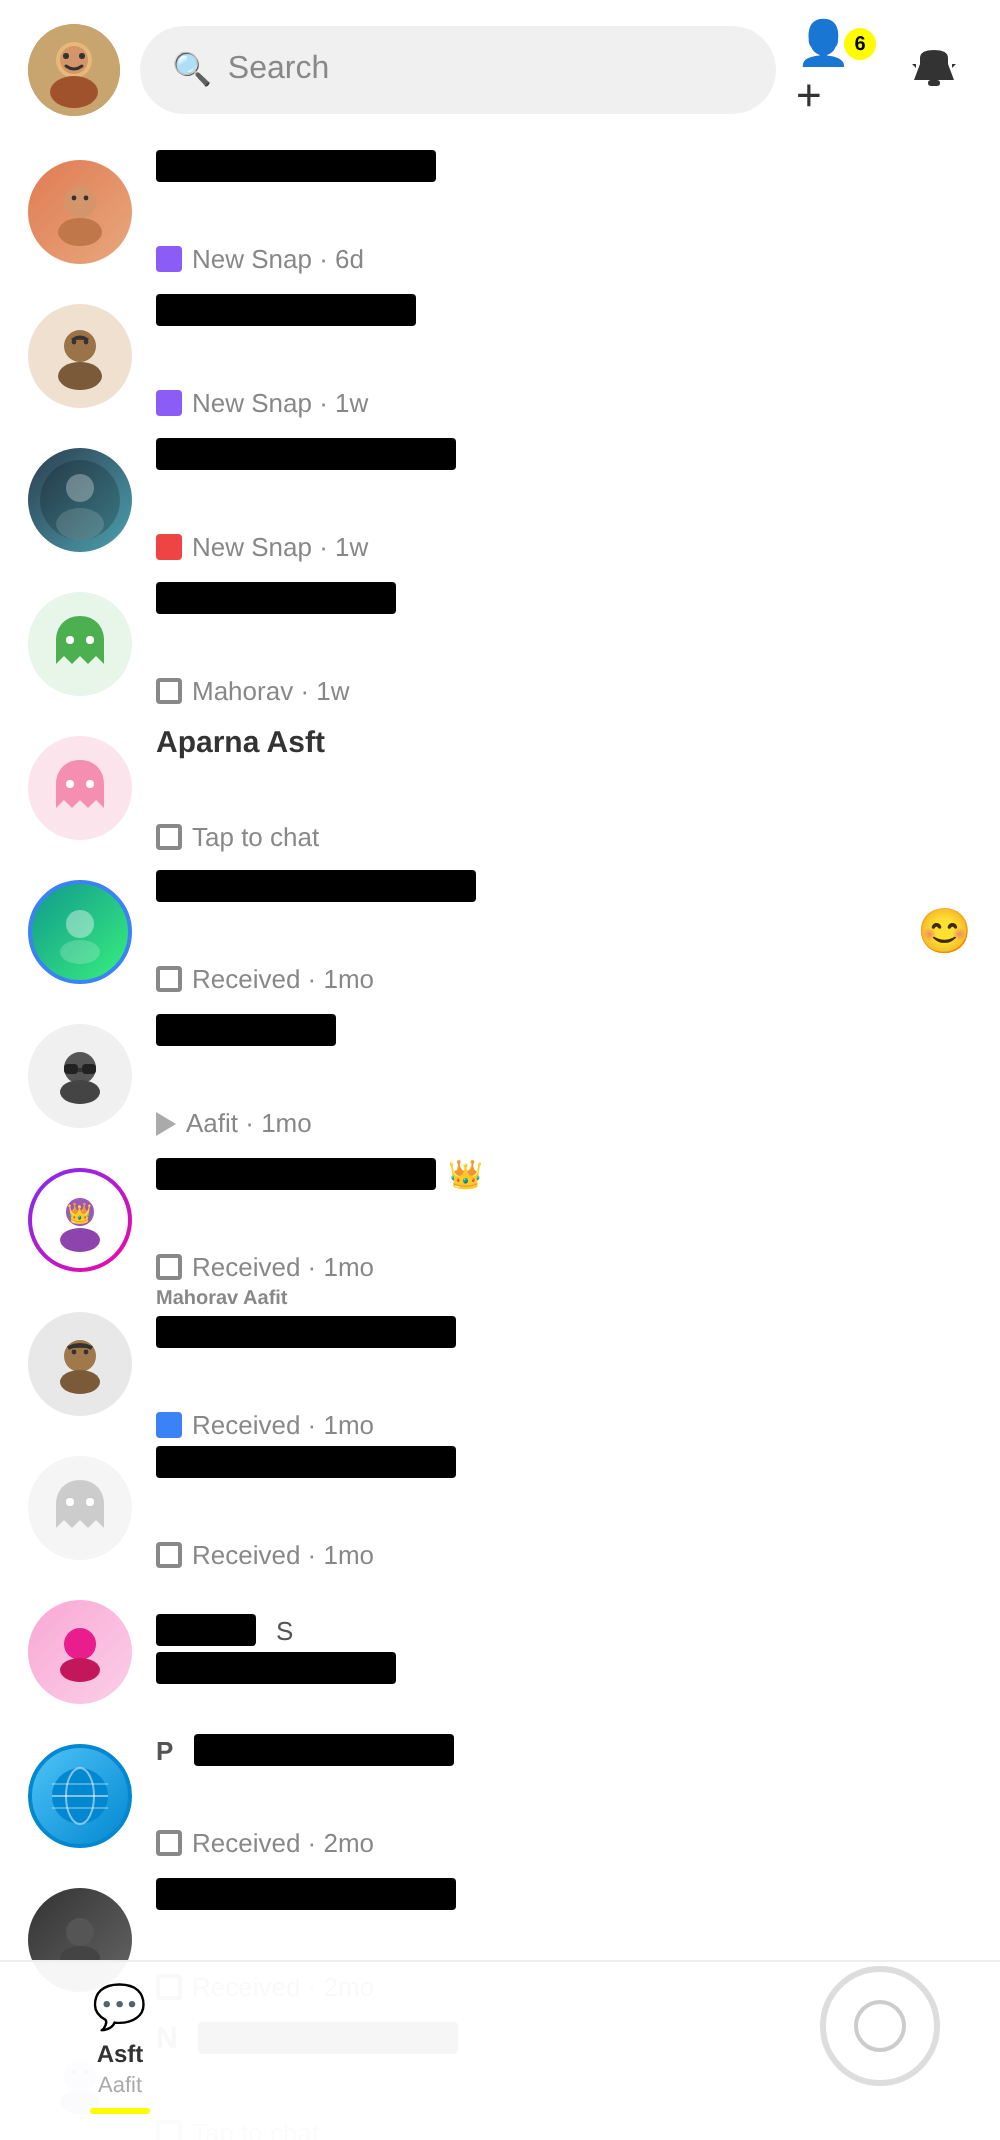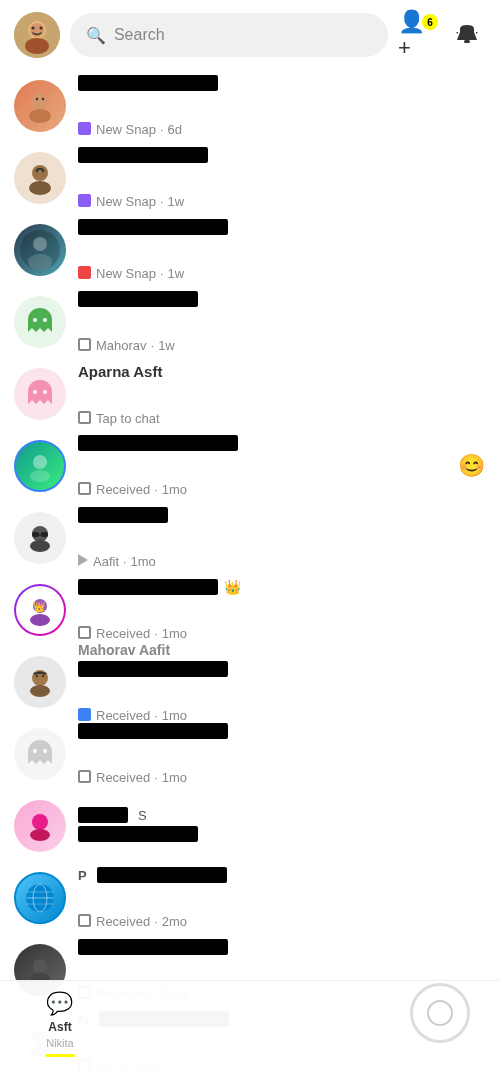--- a/index.html
+++ b/index.html
@@ -126,21 +126,21 @@
       min-width: 0;
     }
     .chat-name-row {
       display: flex;
       align-items: center;
       gap: 6px;
       margin-bottom: 3px;
     }
     .chat-status-row {
       display: flex;
-      align-items: flex-start;
+      align-items: center;
       gap: 5px;
       margin-top: 28px;
     }
     .status-text {
       font-size: 13px;
       color: #888;
     }
 
     
     .icon-snap-purple {
@@ -457,21 +457,21 @@
       <svg width="36" height="36" viewBox="0 0 36 36">
         <circle cx="18" cy="14" r="8" fill="#a0784a"></circle>
         <circle cx="15" cy="12" r="1.2" fill="#333"></circle>
         <circle cx="21" cy="12" r="1.2" fill="#333"></circle>
         <path d="M12 10 Q18 7 24 10" stroke="#333" stroke-width="2" fill="#5a3a1a"></path>
         <ellipse cx="18" cy="27" rx="10" ry="6" fill="#7a5a38"></ellipse>
       </svg>
     </div>
     <div class="chat-info">
       <div class="chat-name-row">
-        <span class="partial-name" style="font-size:14px; color:#888;">Mahorav Aafit</span>
+        <span class="partial-name" style="font-size:10px; color:#888;">Mahorav Aafit</span>
       </div>
       <div class="chat-name-row" style="margin-bottom:3px;">
         <span class="redacted" style="width:150px;"></span>
       </div>
       <div class="chat-status-row">
         <div class="icon-chat-blue"></div>
         <span class="status-text">Received · 1mo</span>
       </div>
     </div>
   </div>
@@ -573,21 +573,21 @@
       </div>
     </div>
   </div>
 
 </div>
 
 <div class="bottom-nav">
   <div class="nav-item">
     <span style="font-size:22px;">💬</span>
     <span class="nav-label">Asft</span>
-    <span class="nav-sub-label">Nikita</span>
+    <span class="nav-sub-label">Aafit</span>
     <div class="chat-underline"></div>
   </div>
 
   <div class="nav-center-btn">
     <svg width="30" height="30" viewBox="0 0 30 30">
       <circle cx="15" cy="15" r="12" fill="none" stroke="#ccc" stroke-width="2"></circle>
     </svg>
   </div>
 
 </div>

